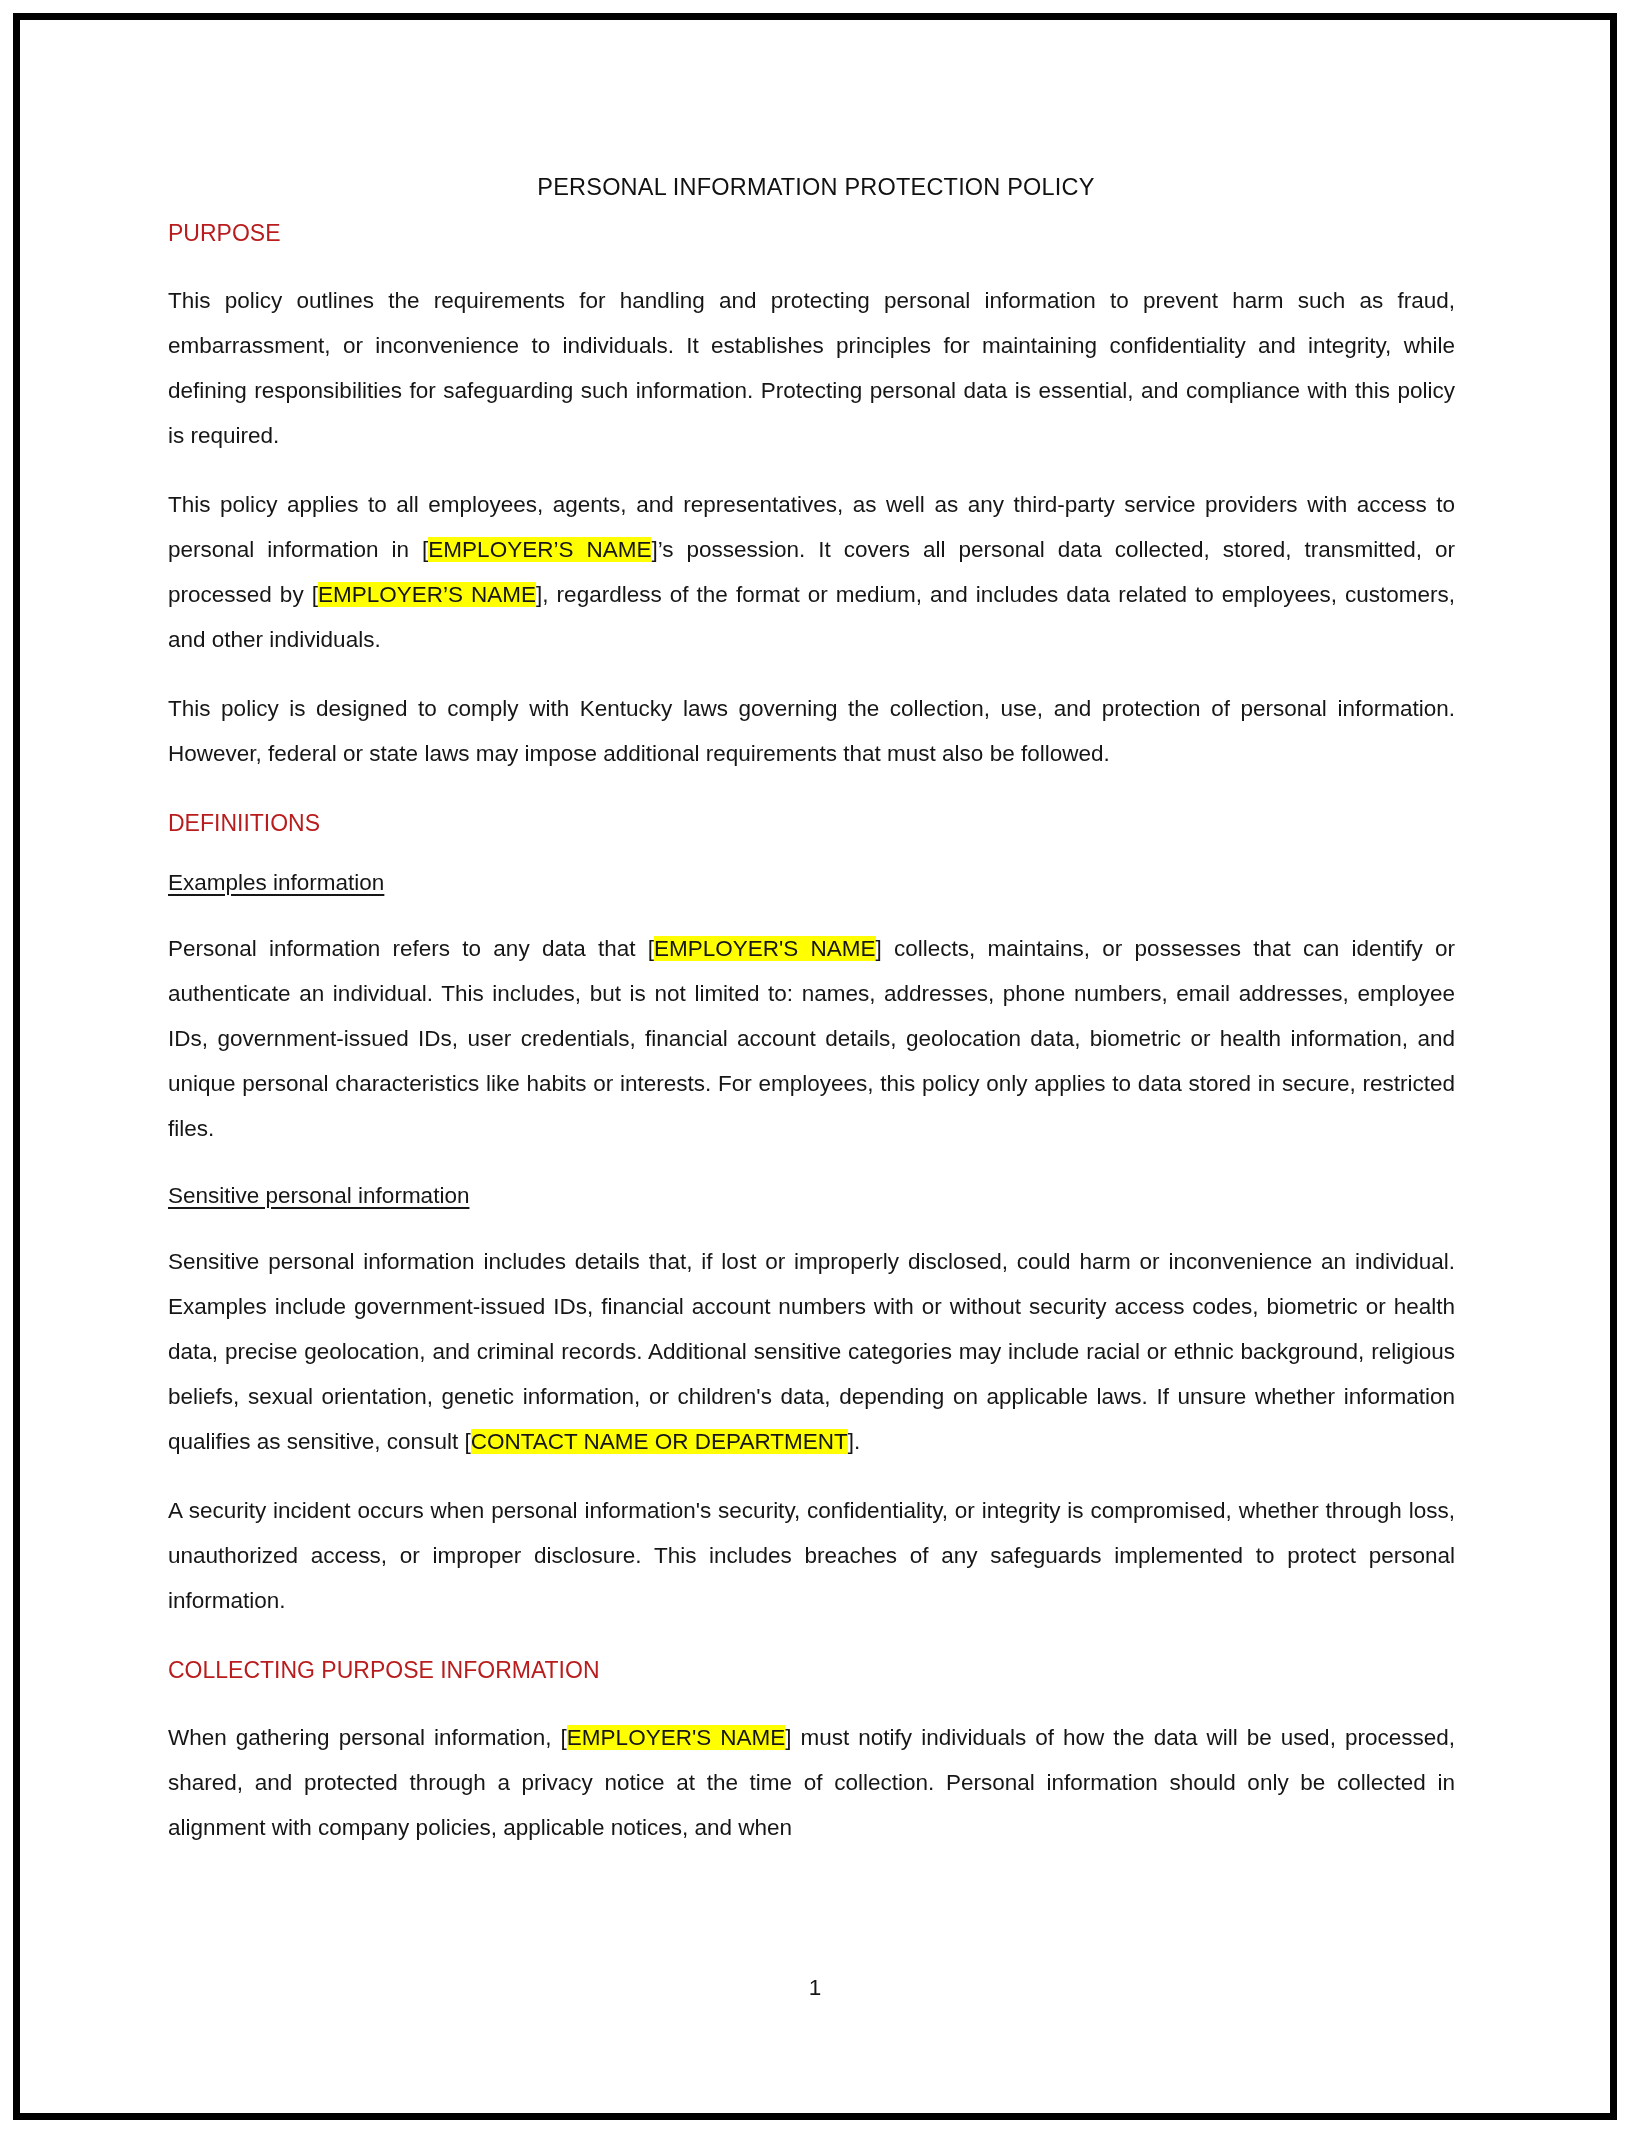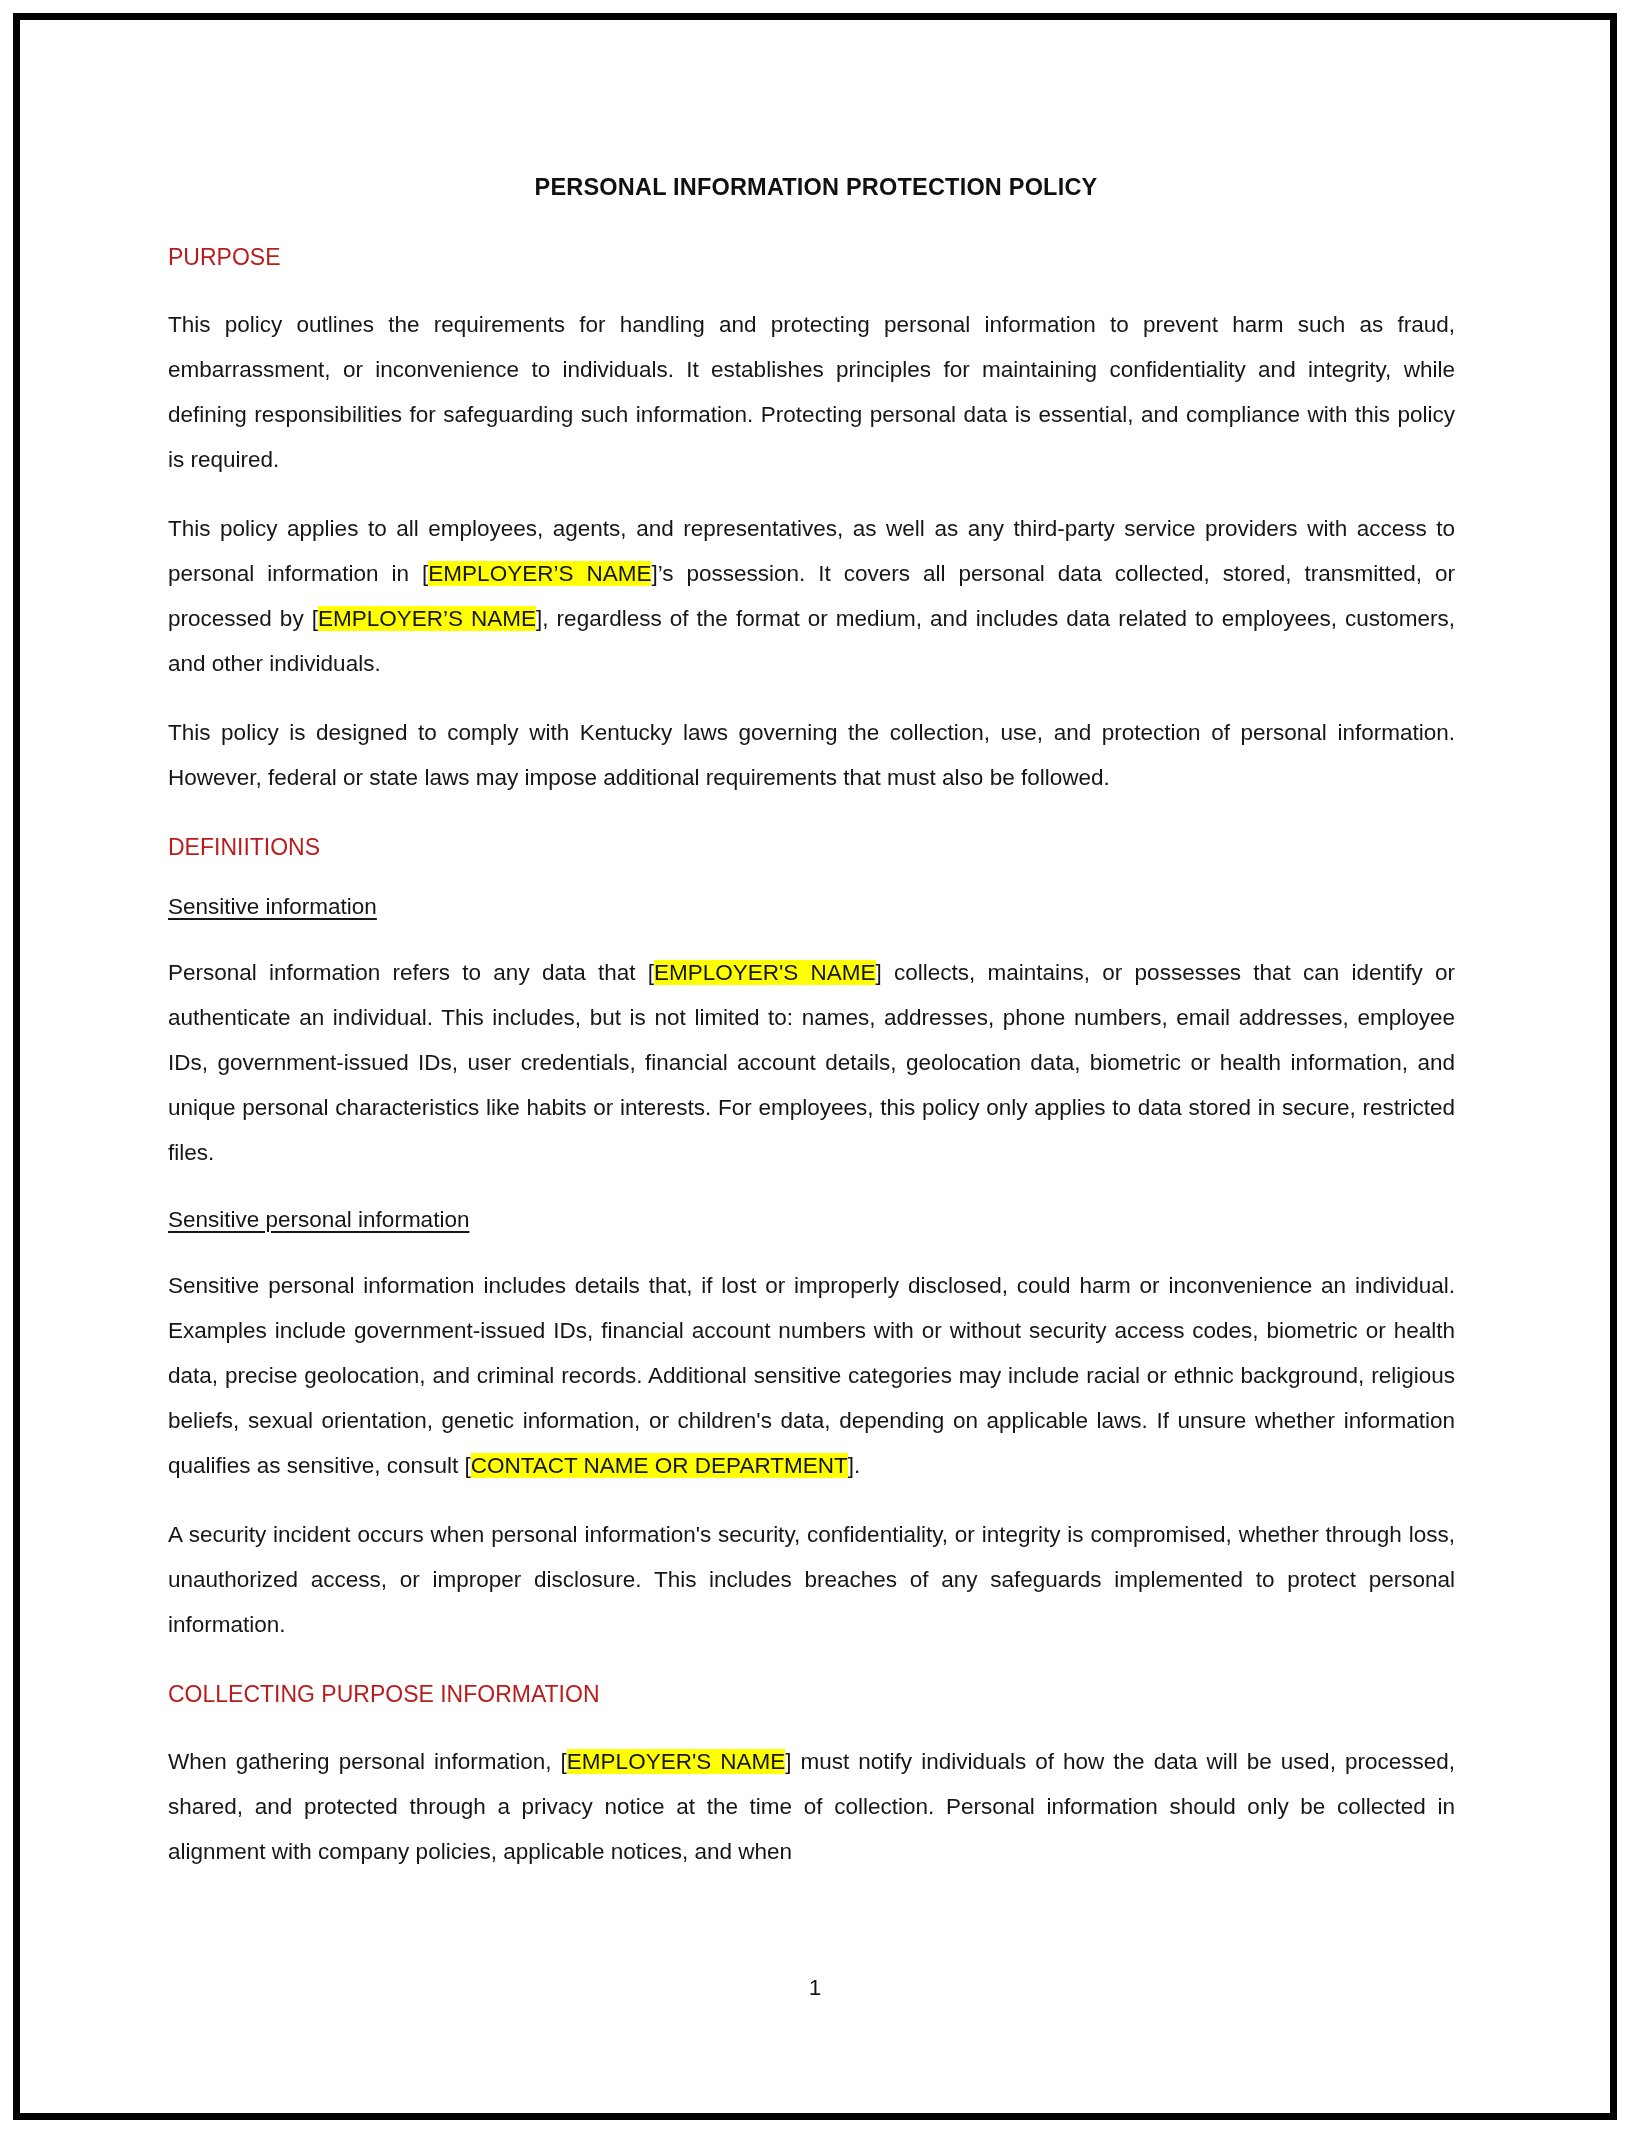--- a/index.html
+++ b/index.html
@@ -27,24 +27,24 @@
   .content {
     position: absolute;
     top: 0;
     left: 0;
     right: 0;
     padding: 152px 146px 0 148px;
     box-sizing: border-box;
   }
   .doc-title {
     font-size: 23.5px;
-    font-weight: bold;
+    font-weight: normal;
     text-align: center;
     color: #111111;
-    margin: 0 0 40px 0;
+    margin: 0 0 16px 0;
     line-height: 30px;
     letter-spacing: 0.2px;
   }
   .heading {
     font-size: 23px;
     font-weight: normal;
     color: #b91c1c;
     margin: 32px 0 30px 0;
     line-height: 30px;
   }
@@ -86,21 +86,21 @@
 
 <div class="page-frame">
   <div class="content">
     <h1 class="doc-title">PERSONAL INFORMATION PROTECTION POLICY</h1>
     <main>
         <h2 class="heading">PURPOSE</h2>
         <p class="paragraph"><span>This policy outlines the requirements for handling and protecting personal information to prevent harm such as fraud, embarrassment, or inconvenience to individuals. It establishes principles for maintaining confidentiality and integrity, while defining responsibilities for safeguarding such information. Protecting personal data is essential, and compliance with this policy is required.</span></p>
         <p class="paragraph"><span>This policy applies to all employees, agents, and representatives, as well as any third-party service providers with access to personal information in [</span><span class="highlight">EMPLOYER’S NAME</span><span>]’s possession. It covers all personal data collected, stored, transmitted, or processed by [</span><span class="highlight">EMPLOYER’S NAME</span><span>], regardless of the format or medium, and includes data related to employees, customers, and other individuals.</span></p>
         <p class="paragraph"><span>This policy is designed to comply with Kentucky laws governing the collection, use, and protection of personal information. However, federal or state laws may impose additional requirements that must also be followed.</span></p>
         <h2 class="heading">DEFINIITIONS</h2>
-        <h3 class="subheading">Sensitive information</h3>
+        <h3 class="subheading">Examples information</h3>
         <p class="paragraph"><span>Personal information refers to any data that [</span><span class="highlight">EMPLOYER'S NAME</span><span>] collects, maintains, or possesses that can identify or authenticate an individual. This includes, but is not limited to: names, addresses, phone numbers, email addresses, employee IDs, government-issued IDs, user credentials, financial account details, geolocation data, biometric or health information, and unique personal characteristics like habits or interests. For employees, this policy only applies to data stored in secure, restricted files.</span></p>
         <h3 class="subheading">Sensitive personal information</h3>
         <p class="paragraph"><span>Sensitive personal information includes details that, if lost or improperly disclosed, could harm or inconvenience an individual. Examples include government-issued IDs, financial account numbers with or without security access codes, biometric or health data, precise geolocation, and criminal records. Additional sensitive categories may include racial or ethnic background, religious beliefs, sexual orientation, genetic information, or children's data, depending on applicable laws. If unsure whether information qualifies as sensitive, consult [</span><span class="highlight">CONTACT NAME OR DEPARTMENT</span><span>].</span></p>
         <p class="paragraph"><span>A security incident occurs when personal information's security, confidentiality, or integrity is compromised, whether through loss, unauthorized access, or improper disclosure. This includes breaches of any safeguards implemented to protect personal information.</span></p>
         <h2 class="heading">COLLECTING PURPOSE INFORMATION</h2>
         <p class="paragraph"><span>When gathering personal information, [</span><span class="highlight">EMPLOYER'S NAME</span><span>] must notify individuals of how the data will be used, processed, shared, and protected through a privacy notice at the time of collection. Personal information should only be collected in alignment with company policies, applicable notices, and when</span></p>
       </main>
   </div>
   <div class="page-number">1</div>
 </div>

